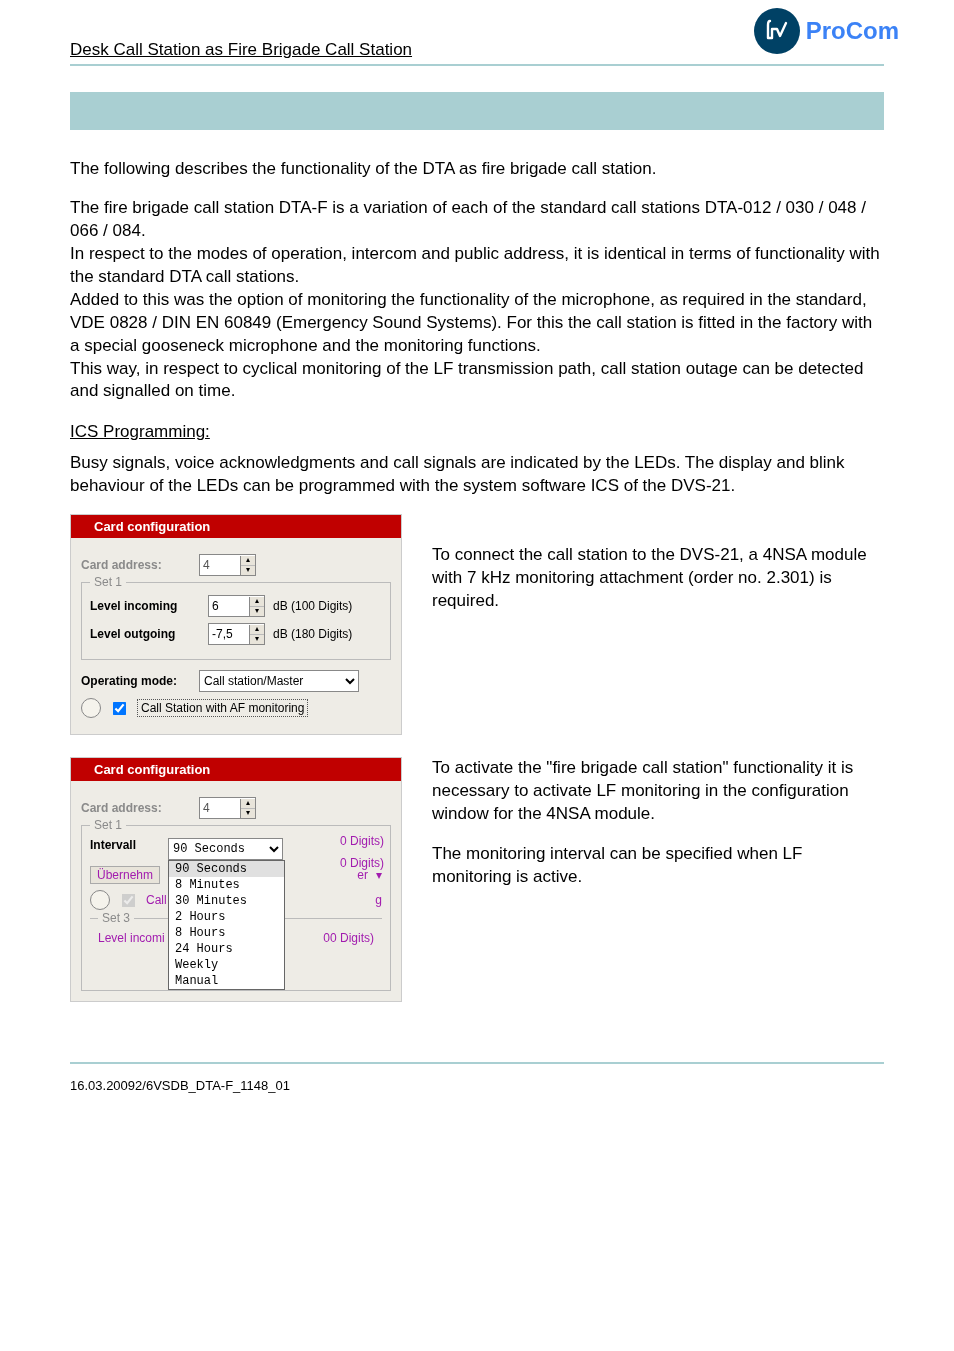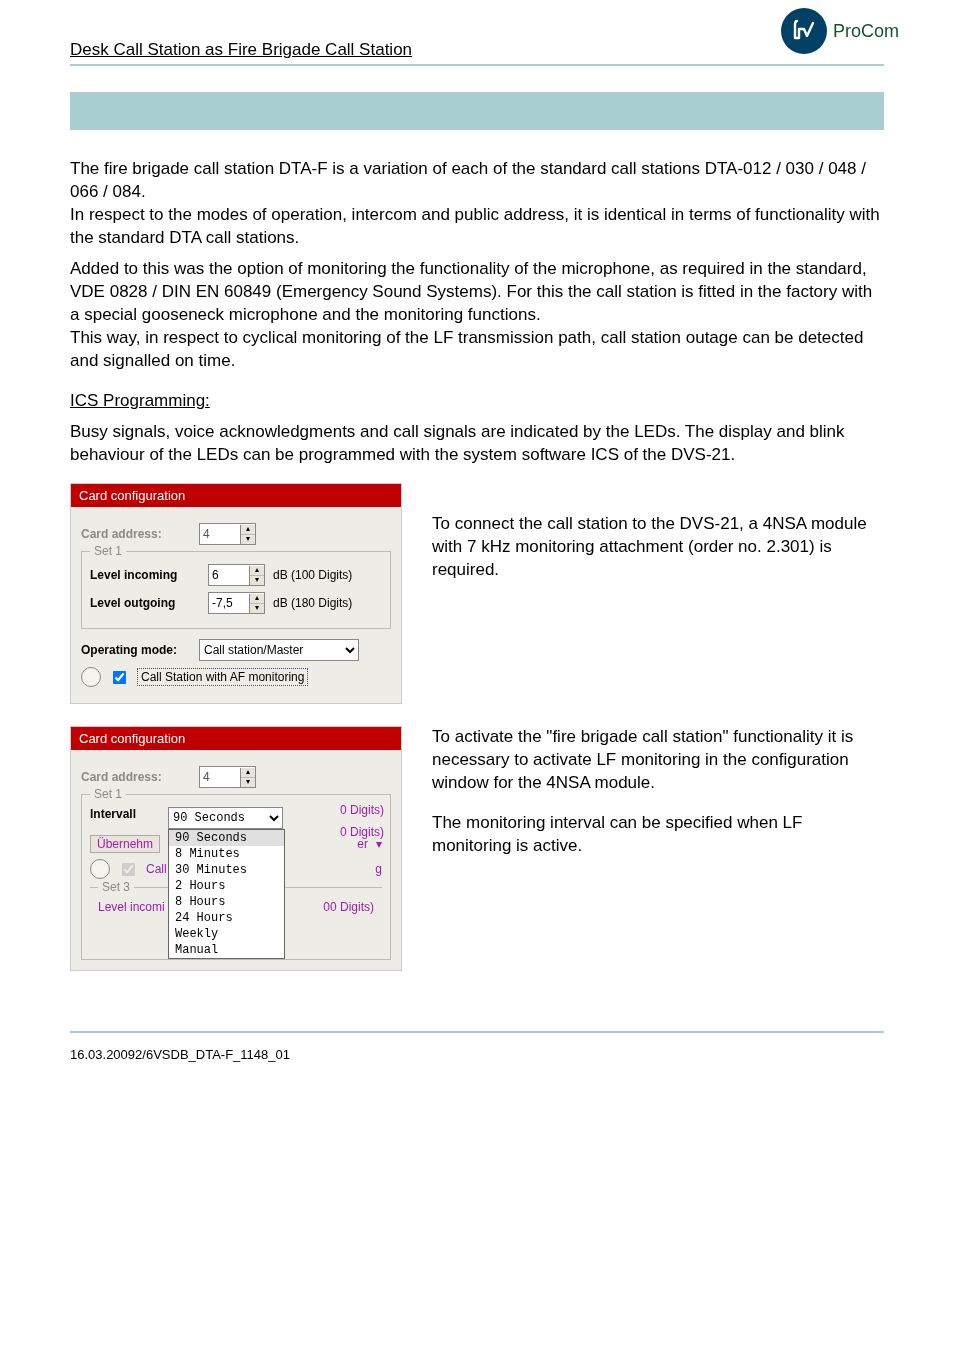--- a/index.html
+++ b/index.html
@@ -38,23 +38,23 @@
   .logo-circle {
     width:46px;
     height:46px;
     border-radius:50%;
     background:#004165;
     display:flex;
     align-items:center;
     justify-content:center;
   }
   .logo-text {
-    font-weight:normal;
-    font-size:18px;
-    color:#14532d;
+    font-weight:bold;
+    font-size:24px;
+    color:#3b82f6;
   }
   .teal-band {
     background:#a9cfd2;
     height:38px;
     margin-top:26px;
   }
   .body-text {
     font-size:17px;
     line-height:1.35;
     margin-top:28px;
@@ -66,22 +66,22 @@
   .panel {
     border:1px solid #ccc;
     background:#eeece6;
     width:330px;
     font-family:Tahoma,Arial,sans-serif;
     font-size:12px;
   }
   .panel-title {
     background:#c00000;
     color:#fff;
-    font-weight:normal;
-    padding:4px 8px;
+    font-weight:bold;
+    padding:4px 23px;
     font-size:13px;
   }
   .panel-body { padding:10px; }
   .grey-label { color:#8a8a8a; }
   .fieldset {
     border:1px solid #bbb;
     margin-top:6px;
     padding:6px 8px 8px 8px;
     position:relative;
   }
@@ -175,23 +175,24 @@
     </div>
     <span class="logo-text">ProCom</span>
   </div>
 
   <div class="header-underline">Desk Call Station as Fire Brigade Call Station</div>
   <hr class="top-hr">
 
   <div class="teal-band"></div>
 
   <div class="body-text">
+    <p>The following describes the functionality of the DTA as fire brigade call station.</p>
     <p style="margin-bottom:0">The fire brigade call station DTA-F is a variation of each of the standard call stations DTA-012 / 030 / 048 / 066 / 084.</p>
     <p style="margin-top:0;margin-bottom:0">In respect to the modes of operation, intercom and public address, it is identical in terms of functionality with the standard DTA call stations.</p>
-    <p style="margin-top:8px;margin-bottom:0">Added to this was the option of monitoring the functionality of the microphone, as required in the standard, VDE 0828 / DIN EN 60849 (Emergency Sound Systems). For this the call station is fitted in the factory with a special gooseneck microphone and the monitoring functions.</p>
+    <p style="margin-top:0;margin-bottom:0">Added to this was the option of monitoring the functionality of the microphone, as required in the standard, VDE 0828 / DIN EN 60849 (Emergency Sound Systems). For this the call station is fitted in the factory with a special gooseneck microphone and the monitoring functions.</p>
     <p style="margin-top:0">This way, in respect to cyclical monitoring of the LF transmission path, call station outage can be detected and signalled on time.</p>
 
     <p class="underline" style="margin-top:18px;margin-bottom:6px">ICS Programming:</p>
     <p>Busy signals, voice acknowledgments and call signals are indicated by the LEDs. The display and blink behaviour of the LEDs can be programmed with the system software ICS of the DVS-21.</p>
   </div>
 
   <div class="row">
     <div class="panel">
       <div class="panel-title">Card configuration</div>
       <div class="panel-body">

